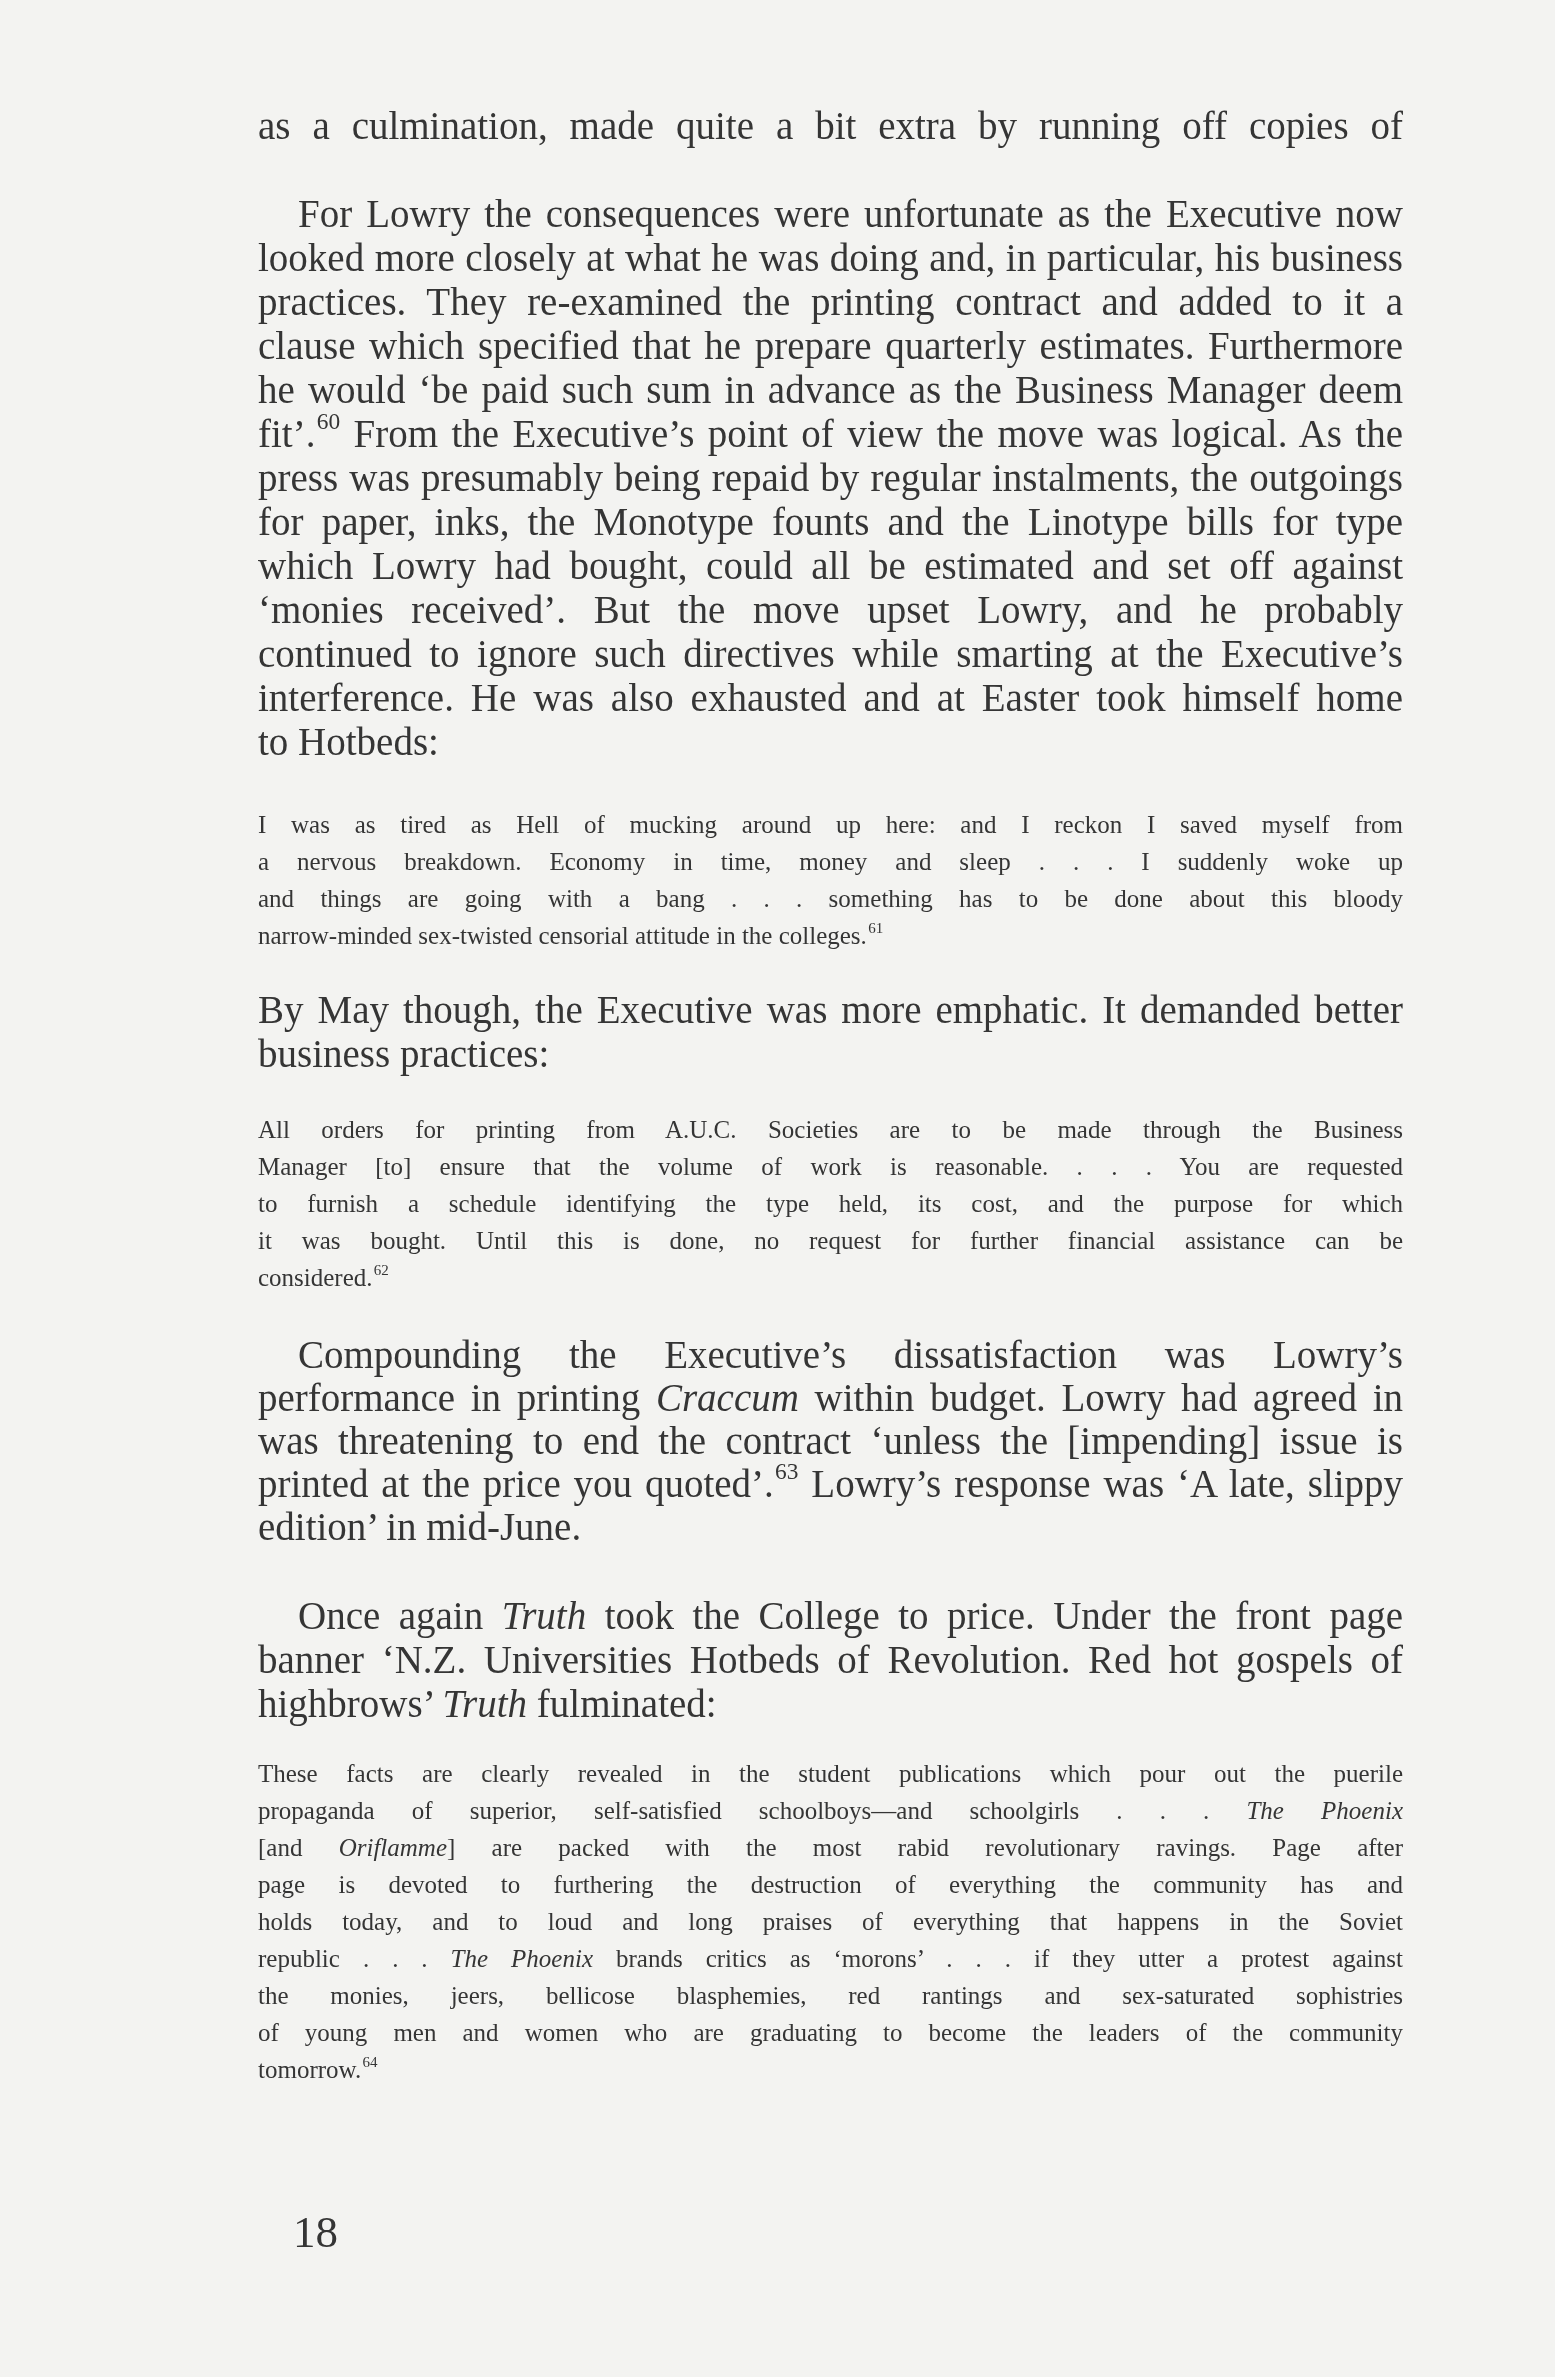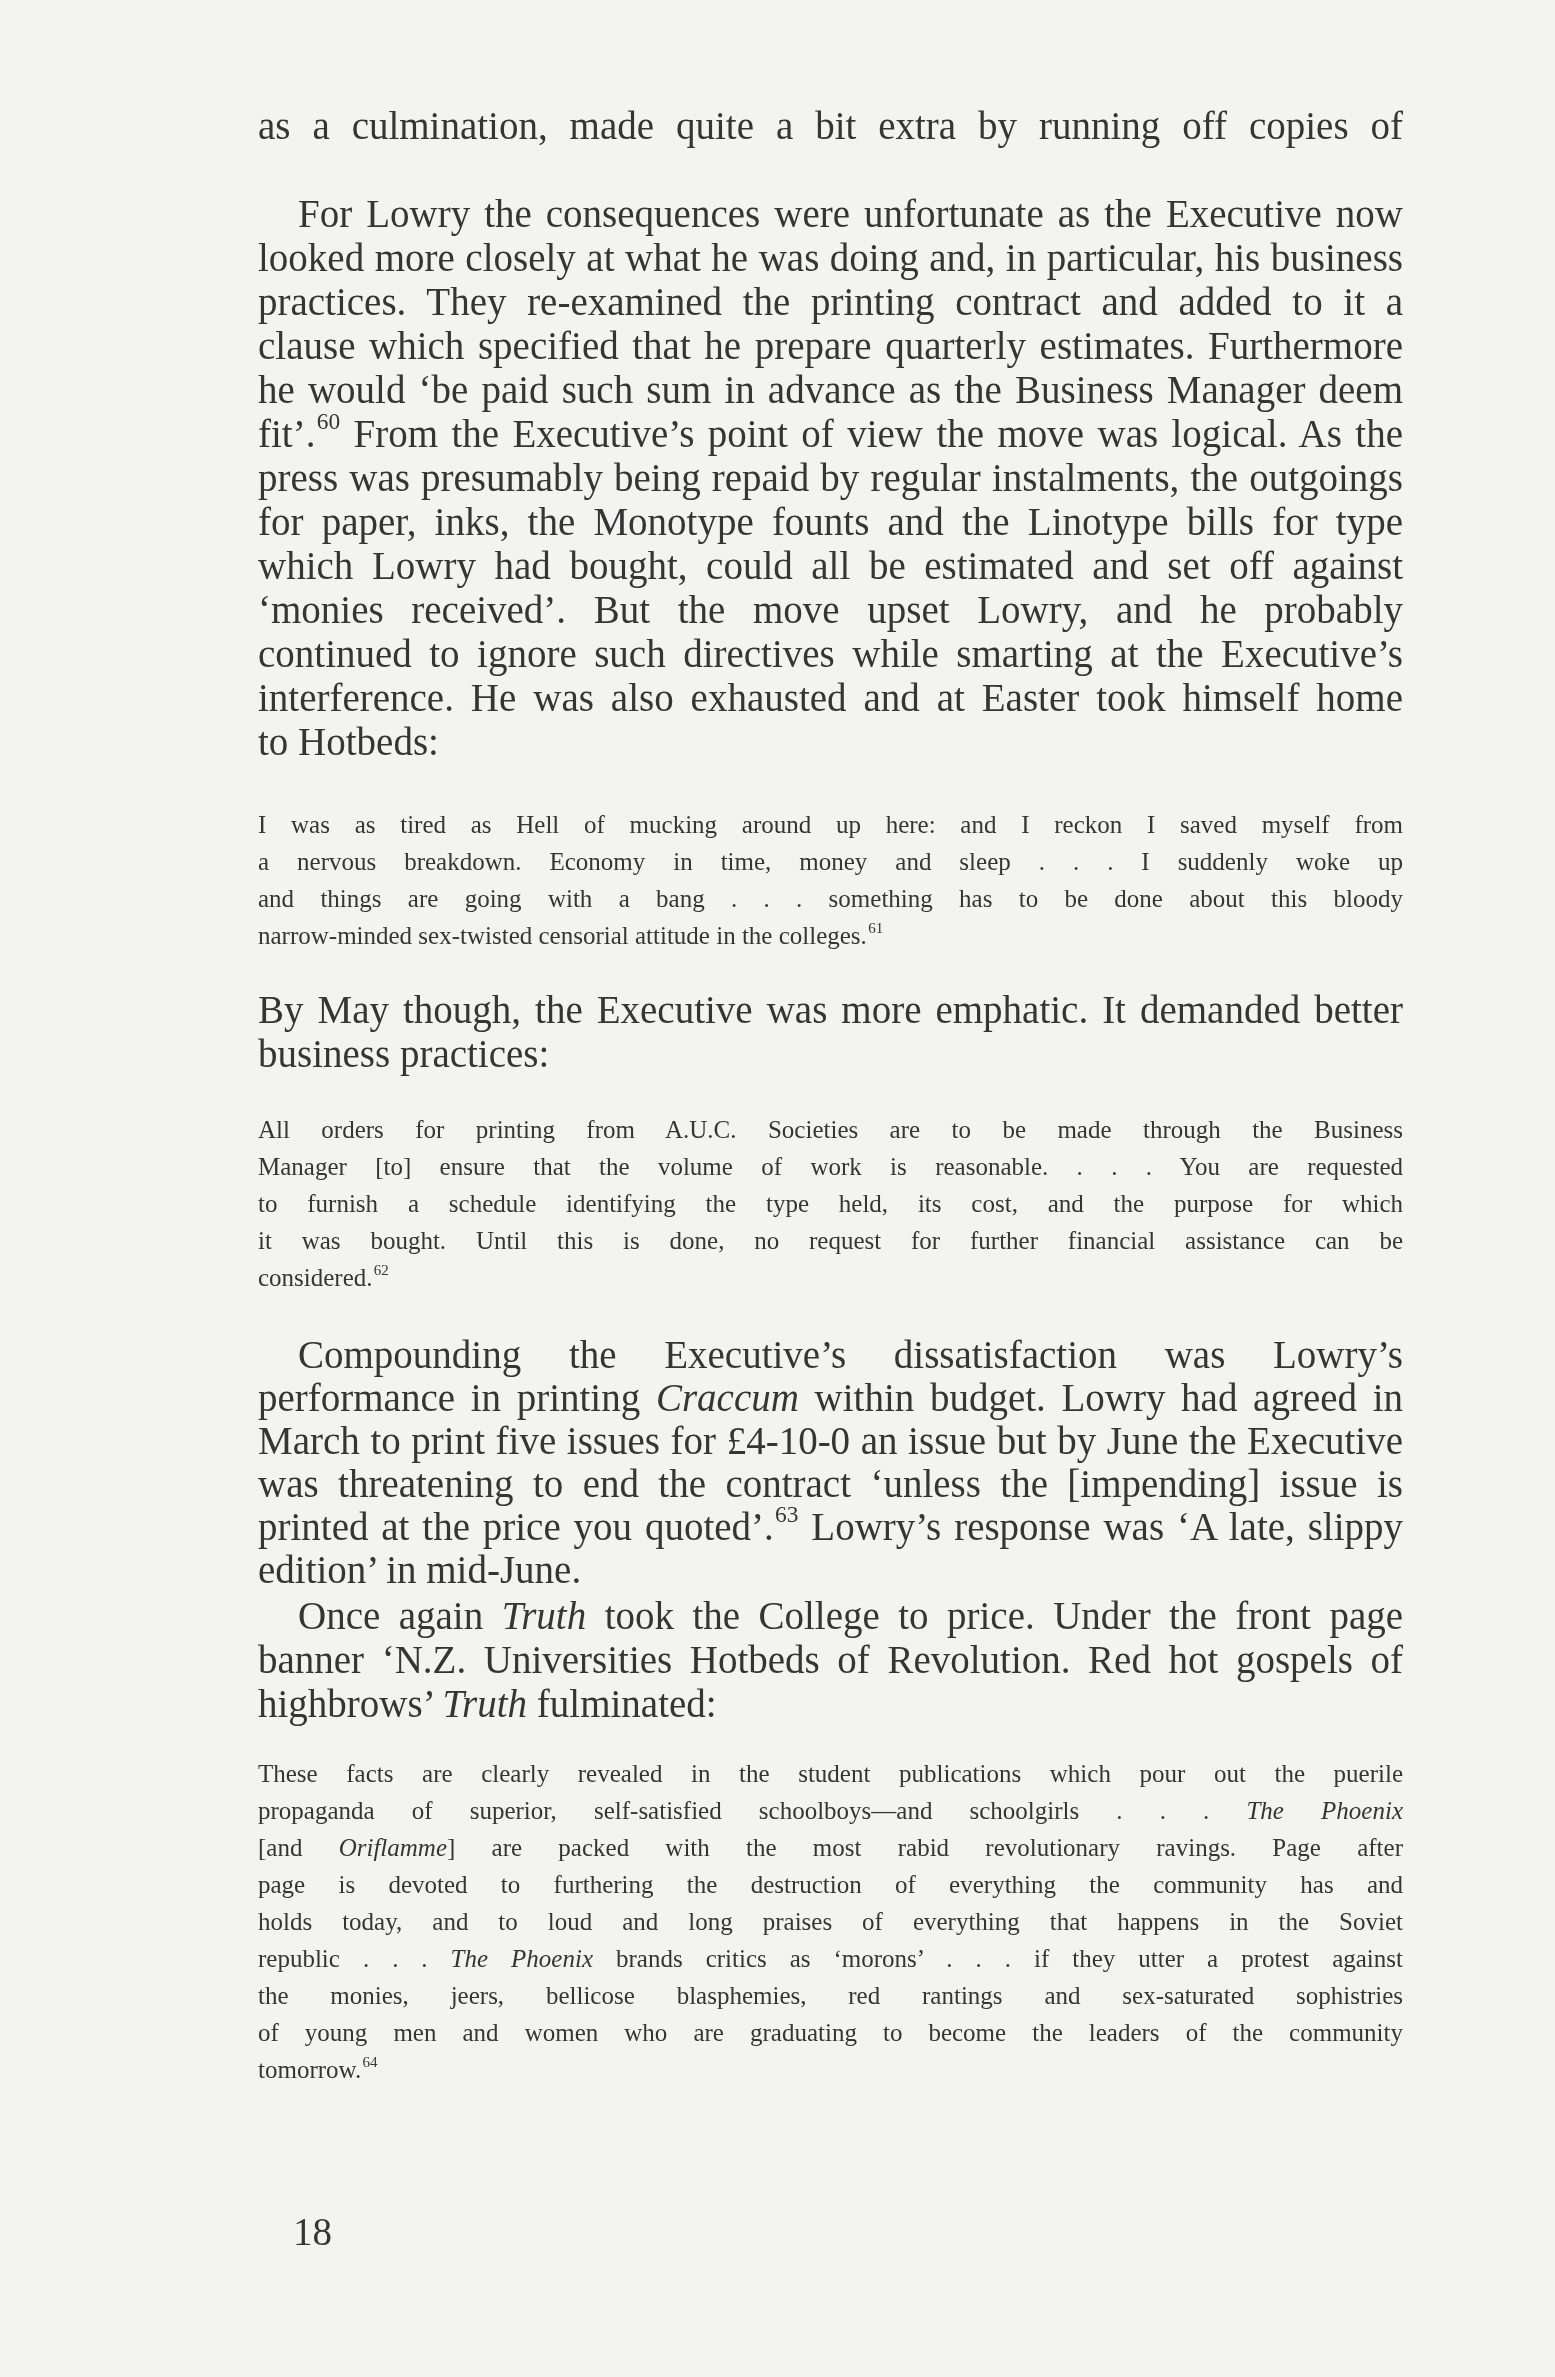--- a/index.html
+++ b/index.html
@@ -51,21 +51,21 @@
     font-size: 0.6em;
     line-height: 0;
     vertical-align: 0.75em;
     margin-left: 1.3px;
   }
   i { font-style: italic; }
   .page-number {
     position: absolute;
     left: 293px;
     top: 2210px;
-    font-size: 39px;
+    font-size: 45px;
     line-height: 44px;
   }
 </style>
 </head>
 <body>
 
 <div class="page">
 
   <div class="block body-text" style="top:104px;">
     <span class="line">as a culmination, made quite a bit extra by running off copies of</span>
@@ -103,21 +103,20 @@
     <span class="line">All orders for printing from A.U.C. Societies are to be made through the Business</span>
     <span class="line">Manager [to] ensure that the volume of work is reasonable. . . . You are requested</span>
     <span class="line">to furnish a schedule identifying the type held, its cost, and the purpose for which</span>
     <span class="line">it was bought. Until this is done, no request for further financial assistance can be</span>
     <span class="line last"><span>considered.</span><sup class="fn">62</sup></span>
   </div>
 
   <div class="block body-text" style="top:1333px; line-height:43px;">
     <span class="line indent">Compounding the Executive’s dissatisfaction was Lowry’s</span>
     <span class="line"><span>performance in printing</span> <i>Craccum</i> <span>within budget. Lowry had agreed in</span></span>
-    <span class="line">March to print five issues for £4-10-0 an issue but by June the Executive</span>
     <span class="line">was threatening to end the contract ‘unless the [impending] issue is</span>
     <span class="line"><span>printed at the price you quoted’.</span><sup class="fn">63</sup> <span>Lowry’s response was ‘A late, slippy</span></span>
     <span class="line last">edition’ in mid-June.</span>
   </div>
 
   <div class="block body-text" style="top:1594px; line-height:44px;">
     <span class="line indent"><span>Once again</span> <i>Truth</i> <span>took the College to price. Under the front page</span></span>
     <span class="line">banner ‘N.Z. Universities Hotbeds of Revolution. Red hot gospels of</span>
     <span class="line last"><span>highbrows’</span> <i>Truth</i> <span>fulminated:</span></span>
   </div>

